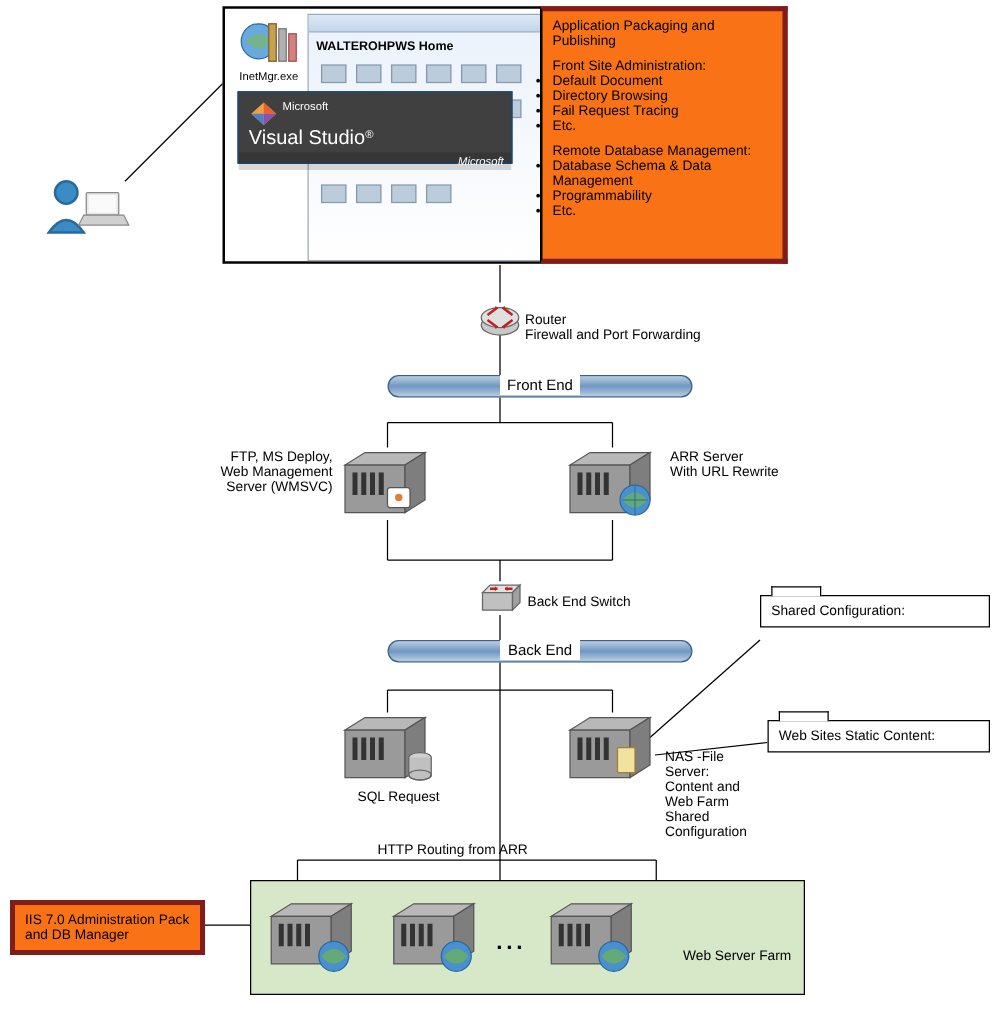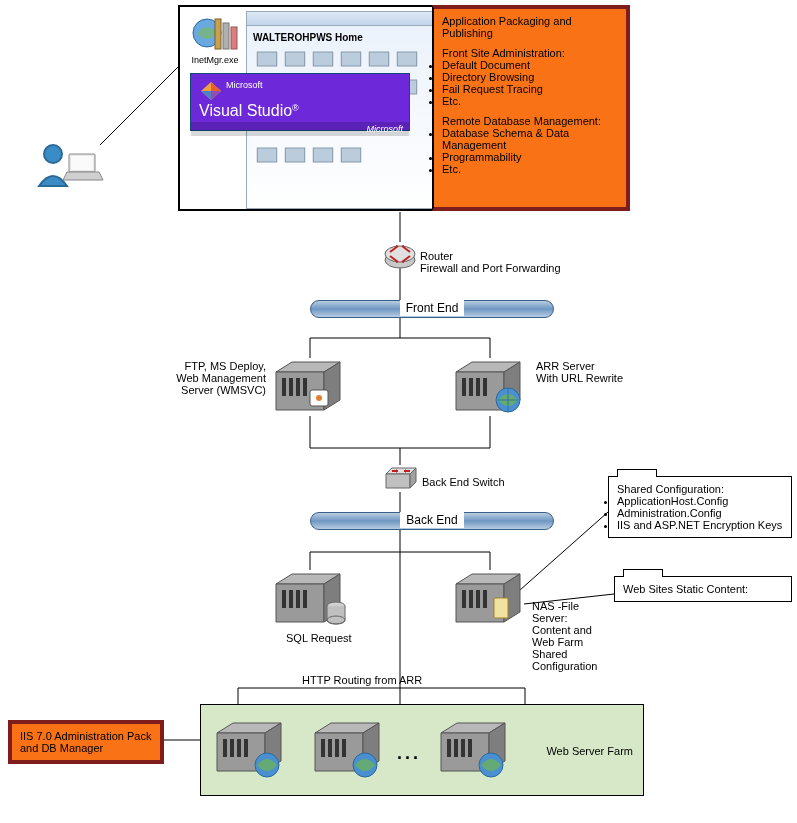--- a/index.html
+++ b/index.html
@@ -8,21 +8,21 @@
   .abs { position: absolute; }
   .box { border: 4px solid #7f1d1d; background: #f97316; padding: 6px 8px; }
   .callout { border: 1px solid #000; background: #fff; padding: 6px 8px; }
   .callout .tab { position: absolute; top: -8px; left: 8px; width: 40px; height: 8px; border: 1px solid #000; border-bottom: none; background: #fff; }
   ul { list-style: disc; }
   .label { font-size: 11px; }
   .bar { height: 18px; border: 1px solid #3a5f8a; border-radius: 10px; background: linear-gradient(#b8cde0,#6f97c2,#b8cde0); text-align: center; }
   .bar span { display: inline-block; background: #fff; font-size: 12px; padding: 0 6px; line-height: 16px; position: relative; top: -1px; }
   svg.conn { position: absolute; top: 0; left: 0; width: 797px; height: 823px; pointer-events: none; }
   .farm-box { border: 1px solid #000; background: #d6e8c8; }
-  .vs-logo { background: #6d28d9; color: #fff; border: 1px solid #104a78; }
+  .vs-logo { background: #404040; color: #fff; border: 1px solid #104a78; }
   .vs-logo .brand { font-size: 16px; font-weight: normal; }
   .vs-logo .ms { font-size: 9px; font-style: italic; text-align: right; padding: 2px 6px; background: rgba(0,0,0,0.15); }
   .screenshot-box { border: 2px solid #000; background: #fff; }
 </style>
 </head>
 <body>
 <div class="canvas">
 
 <svg class="conn">
   <defs>
@@ -266,25 +266,20 @@
 <div class="abs label" style="left:532px; top:600px; width:72px; white-space:pre;">NAS -File
 Server:
 Content and
 Web Farm
 Shared
 Configuration</div>
 
 <div class="abs callout" style="left:608px; top:476px; width:184px;">
   <div class="tab"></div>
   <div>Shared Configuration:</div>
-  <ul>
-    <li>ApplicationHost.Config</li>
-    <li>Administration.Config</li>
-    <li>IIS and ASP.NET Encryption Keys</li>
-  </ul>
 </div>
 
 <div class="abs callout" style="left:614px; top:576px; width:178px;">
   <div class="tab"></div>
   <div>Web Sites Static Content:</div>
 </div>
 
 <div class="abs label" style="left:302px; top:674px;">HTTP Routing from ARR</div>
 
 <div class="abs box" style="left:8px; top:720px; width:156px;">
@@ -341,16 +336,16 @@
       <g fill="#333">
             <rect x="12" y="20" width="4" height="18"></rect>
             <rect x="19" y="20" width="4" height="18"></rect>
             <rect x="26" y="20" width="4" height="18"></rect>
             <rect x="33" y="20" width="4" height="18"></rect>
           </g>
       <circle cx="56" cy="46" r="12" fill="#4a90d0" stroke="#2a6a99"></circle>
       <path d="M46 46 q10 -12 20 0 q-10 12 -20 0" fill="#6ab060" opacity="0.8"></path>
     </svg>
   </div>
-  <div class="abs label" style="right:10px; top:40px;">Web Server Farm</div>
+  <div class="abs label" style="right:10px; top:54px;">Web Server Farm</div>
 </div>
 
 </div>
 
 </body></html>

